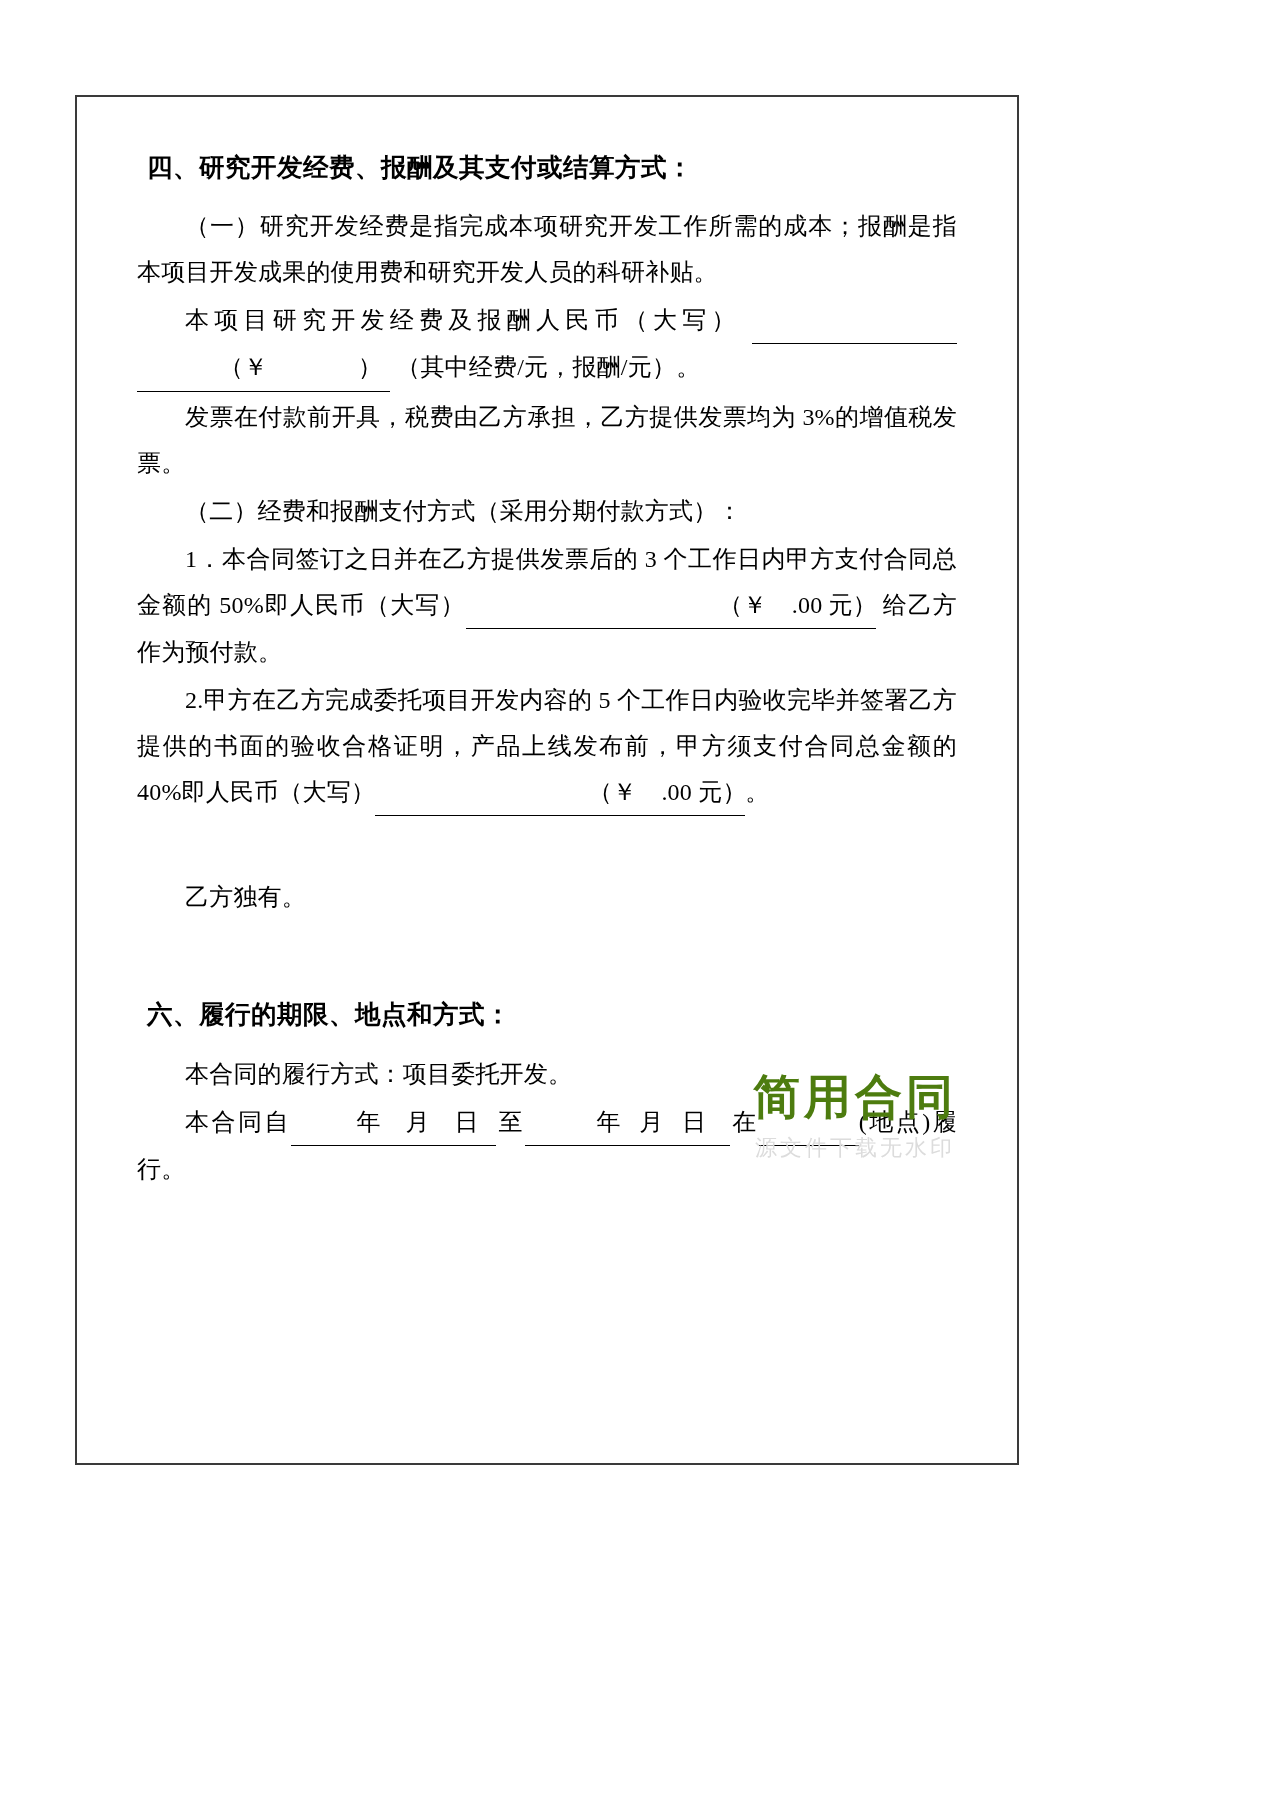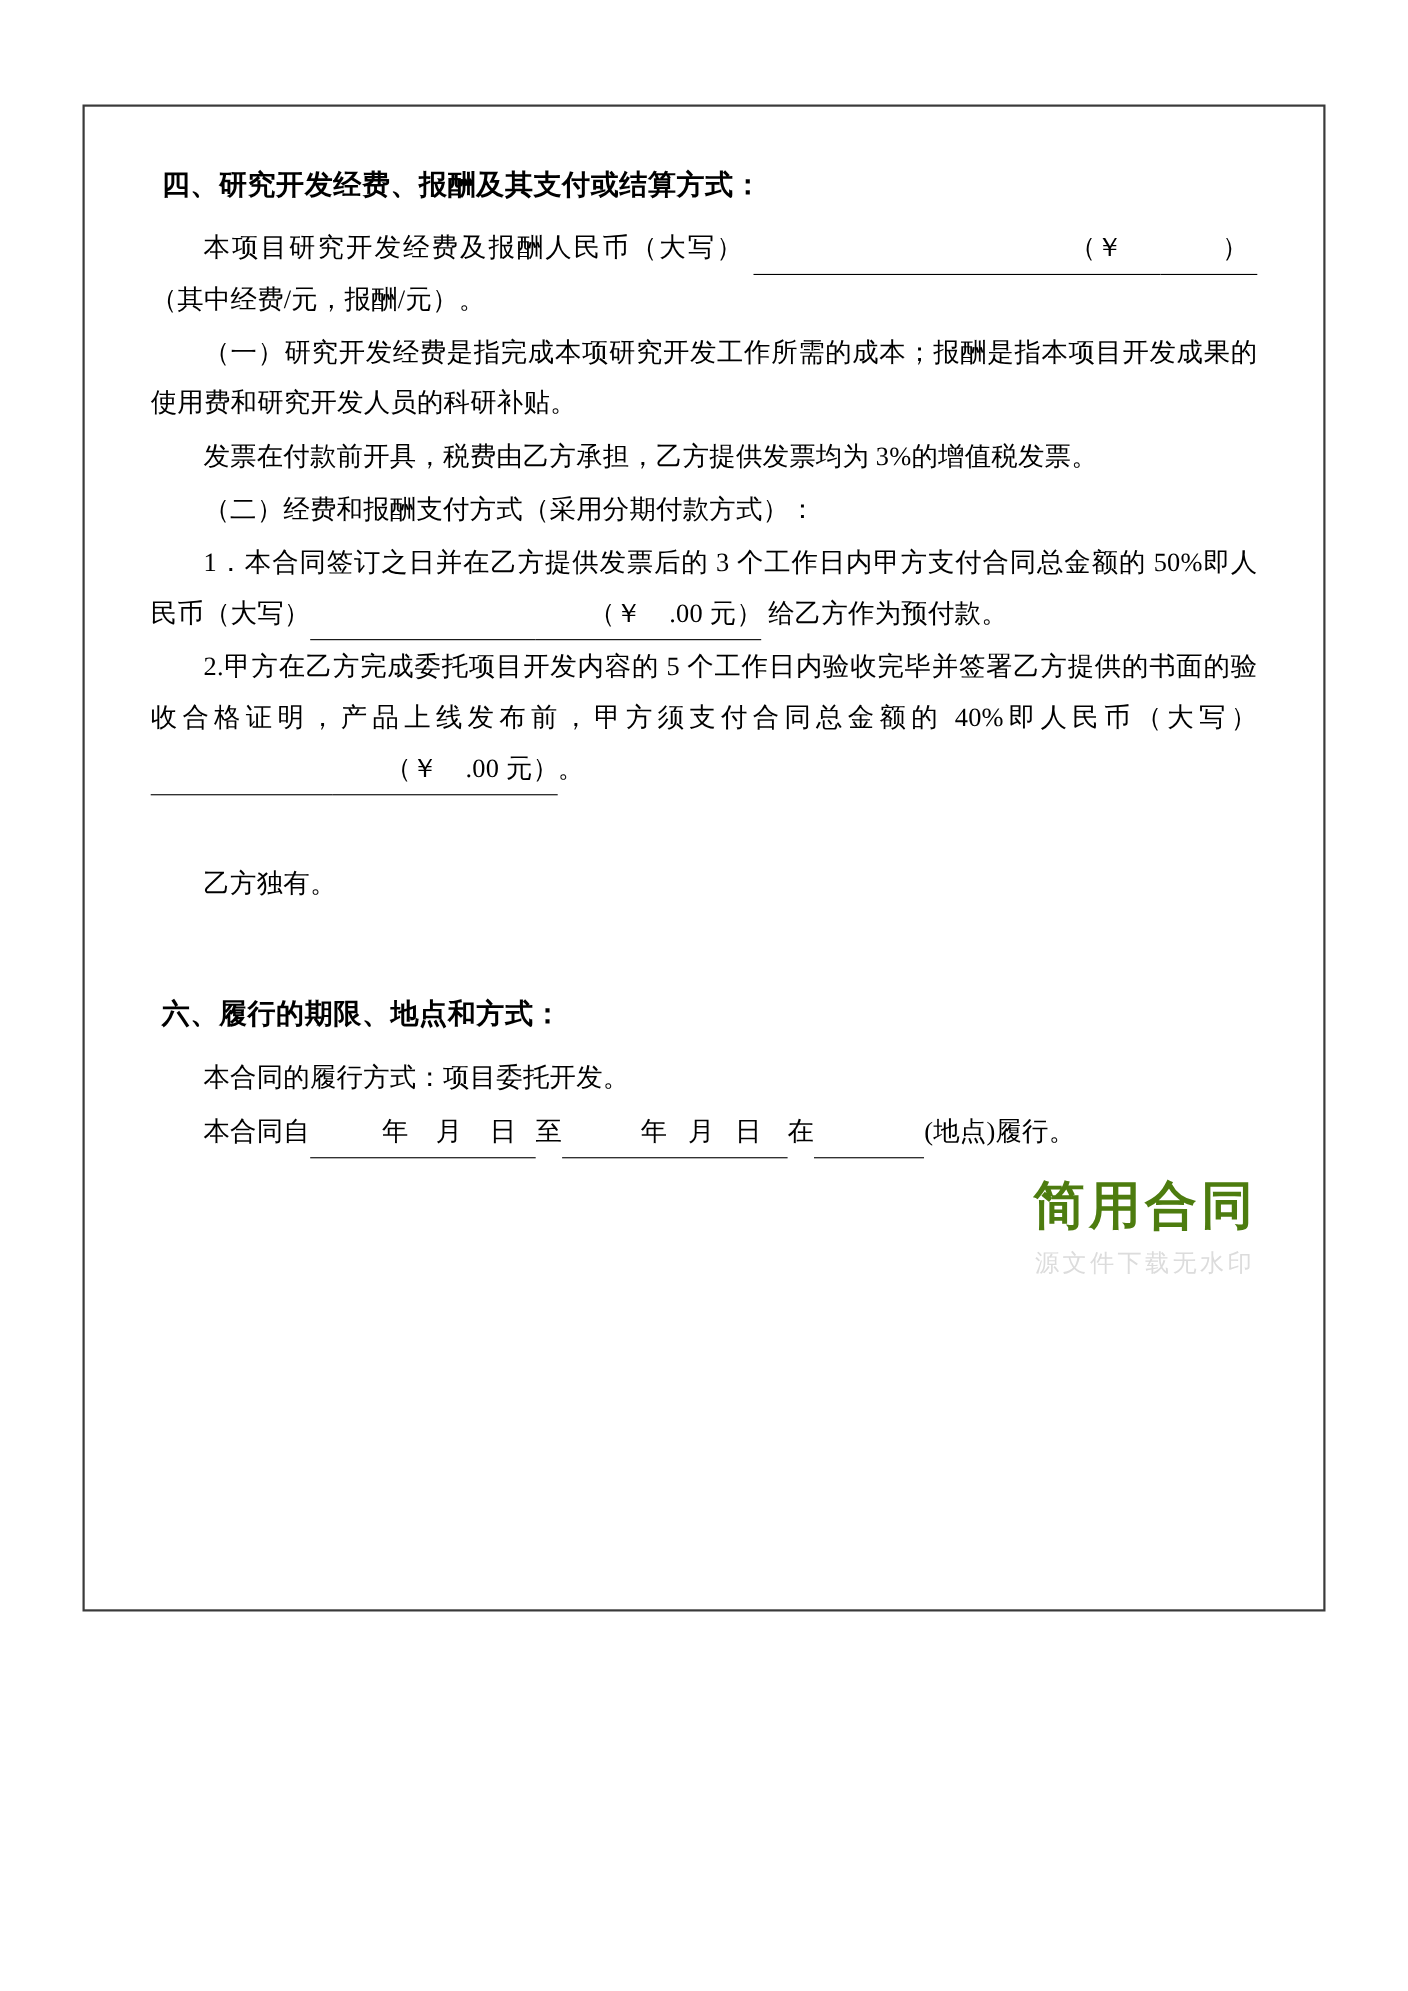--- a/index.html
+++ b/index.html
@@ -12,21 +12,21 @@
     height: 1810px;
     font-family: "Liberation Serif", serif;
     color: #000000;
     position: relative;
     overflow: hidden;
   }
   .page {
     position: absolute;
     left: 75px;
     top: 95px;
-    width: 1130px;
+    width: 944px;
     height: 1370px;
     border: 2px solid #3a3a3a;
     box-sizing: border-box;
     background: #fff;
     overflow: hidden;
   }
   .inner {
     padding: 52px 60px 0 60px;
     box-sizing: border-box;
   }
@@ -89,27 +89,27 @@
   }
 </style>
 </head>
 <body>
 
 <div class="page">
   <div class="inner">
 
     <div class="heading">四、研究开发经费、报酬及其支付或结算方式：</div>
 
+    <div class="para indent">（一）研究开发经费是指完成本项研究开发工作所需的成本；报酬是指本项目开发成果的使用费和研究开发人员的科研补贴。</div>
+
     <div class="para indent">
       <span>本项目研究开发经费及报酬人民币（大写）</span>
       <span class="ul-text b205">&nbsp;</span><span class="ul-text b165">（￥</span><span class="ul-text b88">）</span>
       <span>（其中经费/元，报酬/元）。</span>
     </div>
-
-    <div class="para indent">（一）研究开发经费是指完成本项研究开发工作所需的成本；报酬是指本项目开发成果的使用费和研究开发人员的科研补贴。</div>
 
     <div class="para indent">发票在付款前开具，税费由乙方承担，乙方提供发票均为 3%的增值税发票。</div>
 
     <div class="para indent">（二）经费和报酬支付方式（采用分期付款方式）：</div>
 
     <div class="para indent">
       <span>1．本合同签订之日并在乙方提供发票后的 3 个工作日内甲方支付合同总金额的 50%即人民币（大写）</span><span class="ul-text b205">&nbsp;</span><span class="ul-text b205">（￥    .00 元）</span>
       <span>给乙方作为预付款。</span>
     </div>
 

